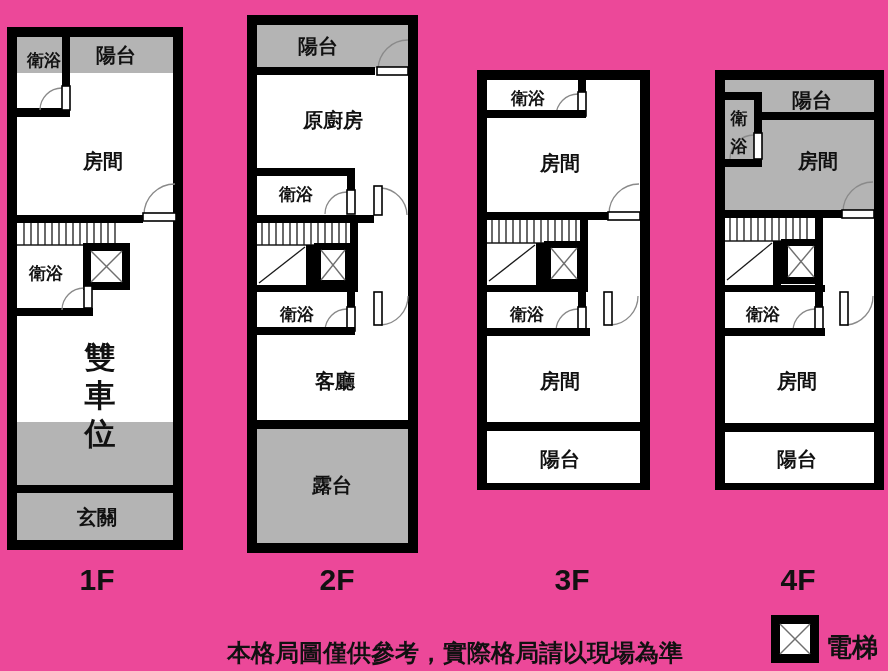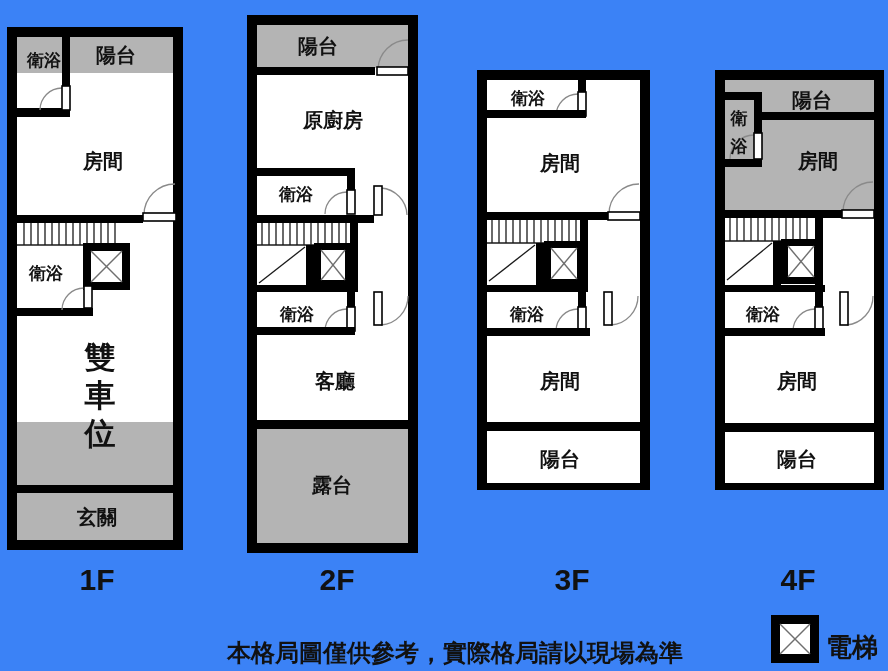--- a/index.html
+++ b/index.html
@@ -1,16 +1,16 @@
 <!DOCTYPE html>
 <html><head>
 <meta charset="utf-8">
 <style>
   html,body{margin:0;padding:0;background:#fff;}
-  .stage{position:relative;width:888px;height:671px;background:#3b82f6;overflow:hidden;
+  .stage{position:relative;width:888px;height:671px;background:#ec4899;overflow:hidden;
          font-family:"Liberation Sans",sans-serif;}
   svg{display:block;}
   .wall{fill:#000000;}
   .interior{fill:#ffffff;}
   .gray{fill:#b4b4b4;}
   .door-leaf{fill:#ffffff;stroke:#000000;stroke-width:1.6;}
   .door-arc{fill:none;stroke:#8a8a8a;stroke-width:1.3;}
   .stair-line{stroke:#1a1a1a;stroke-width:1.3;}
   .diag-line{stroke:#1a1a1a;stroke-width:1.3;}
   .elev-inner{fill:#ffffff;}

